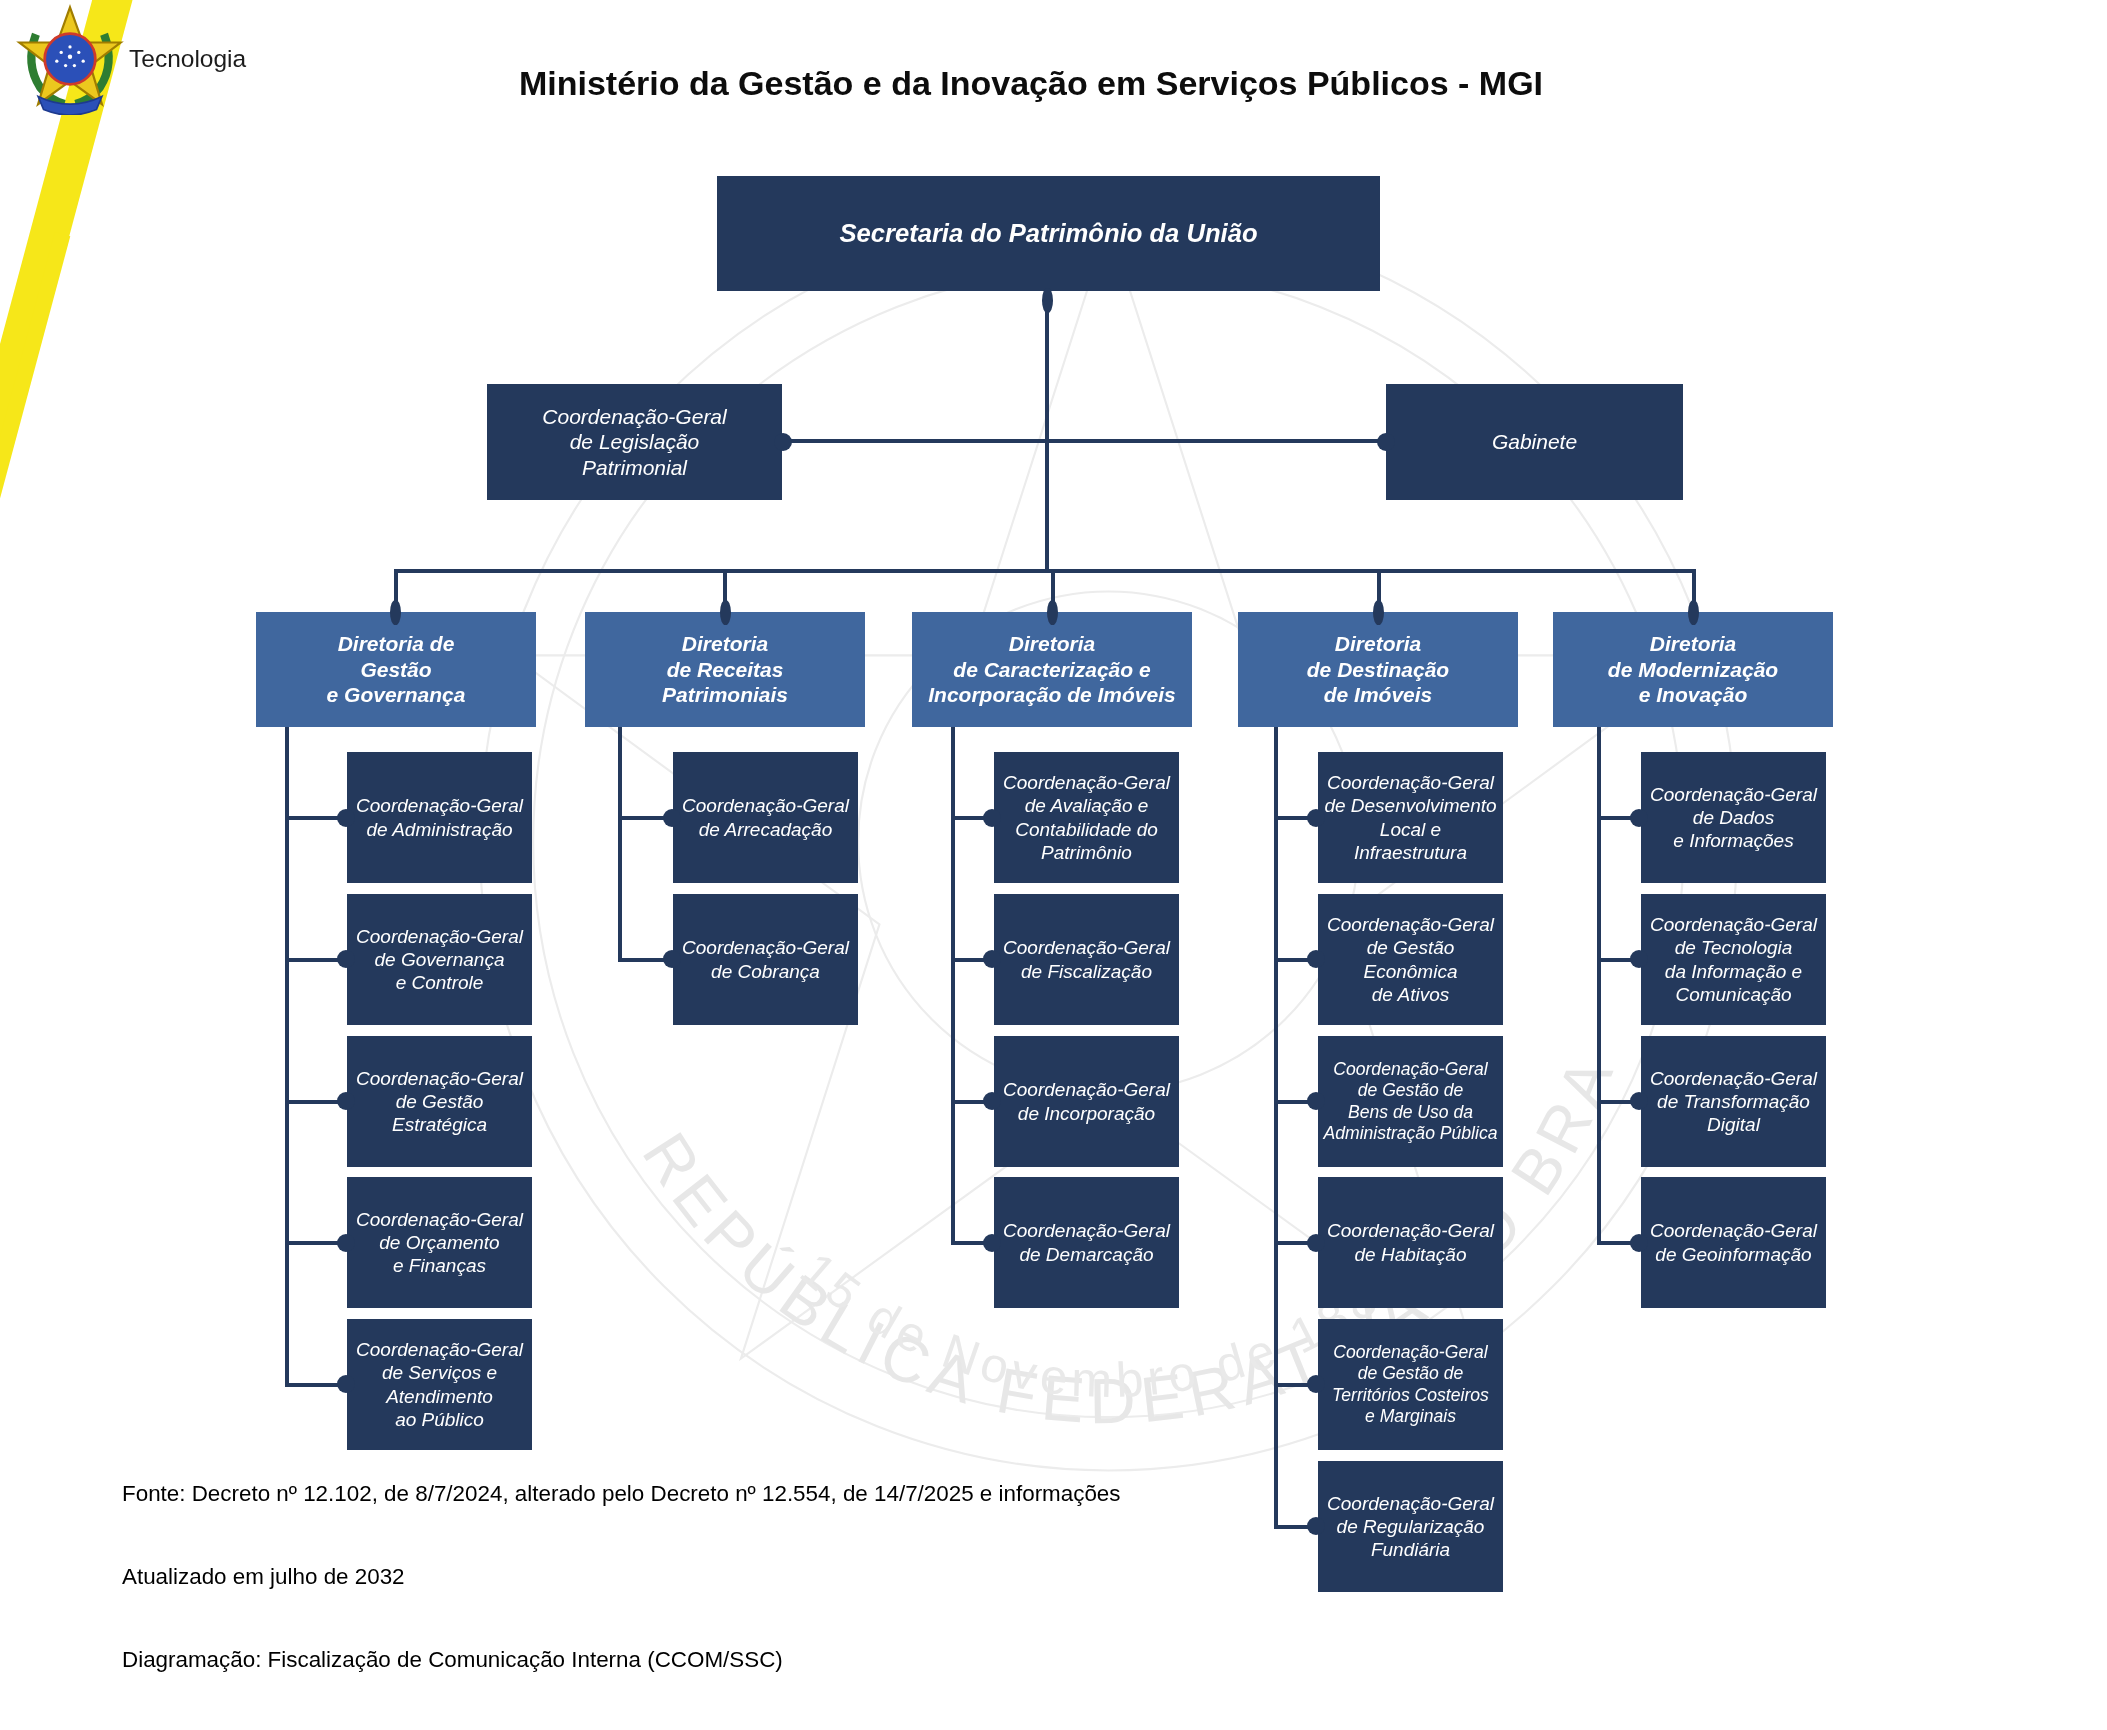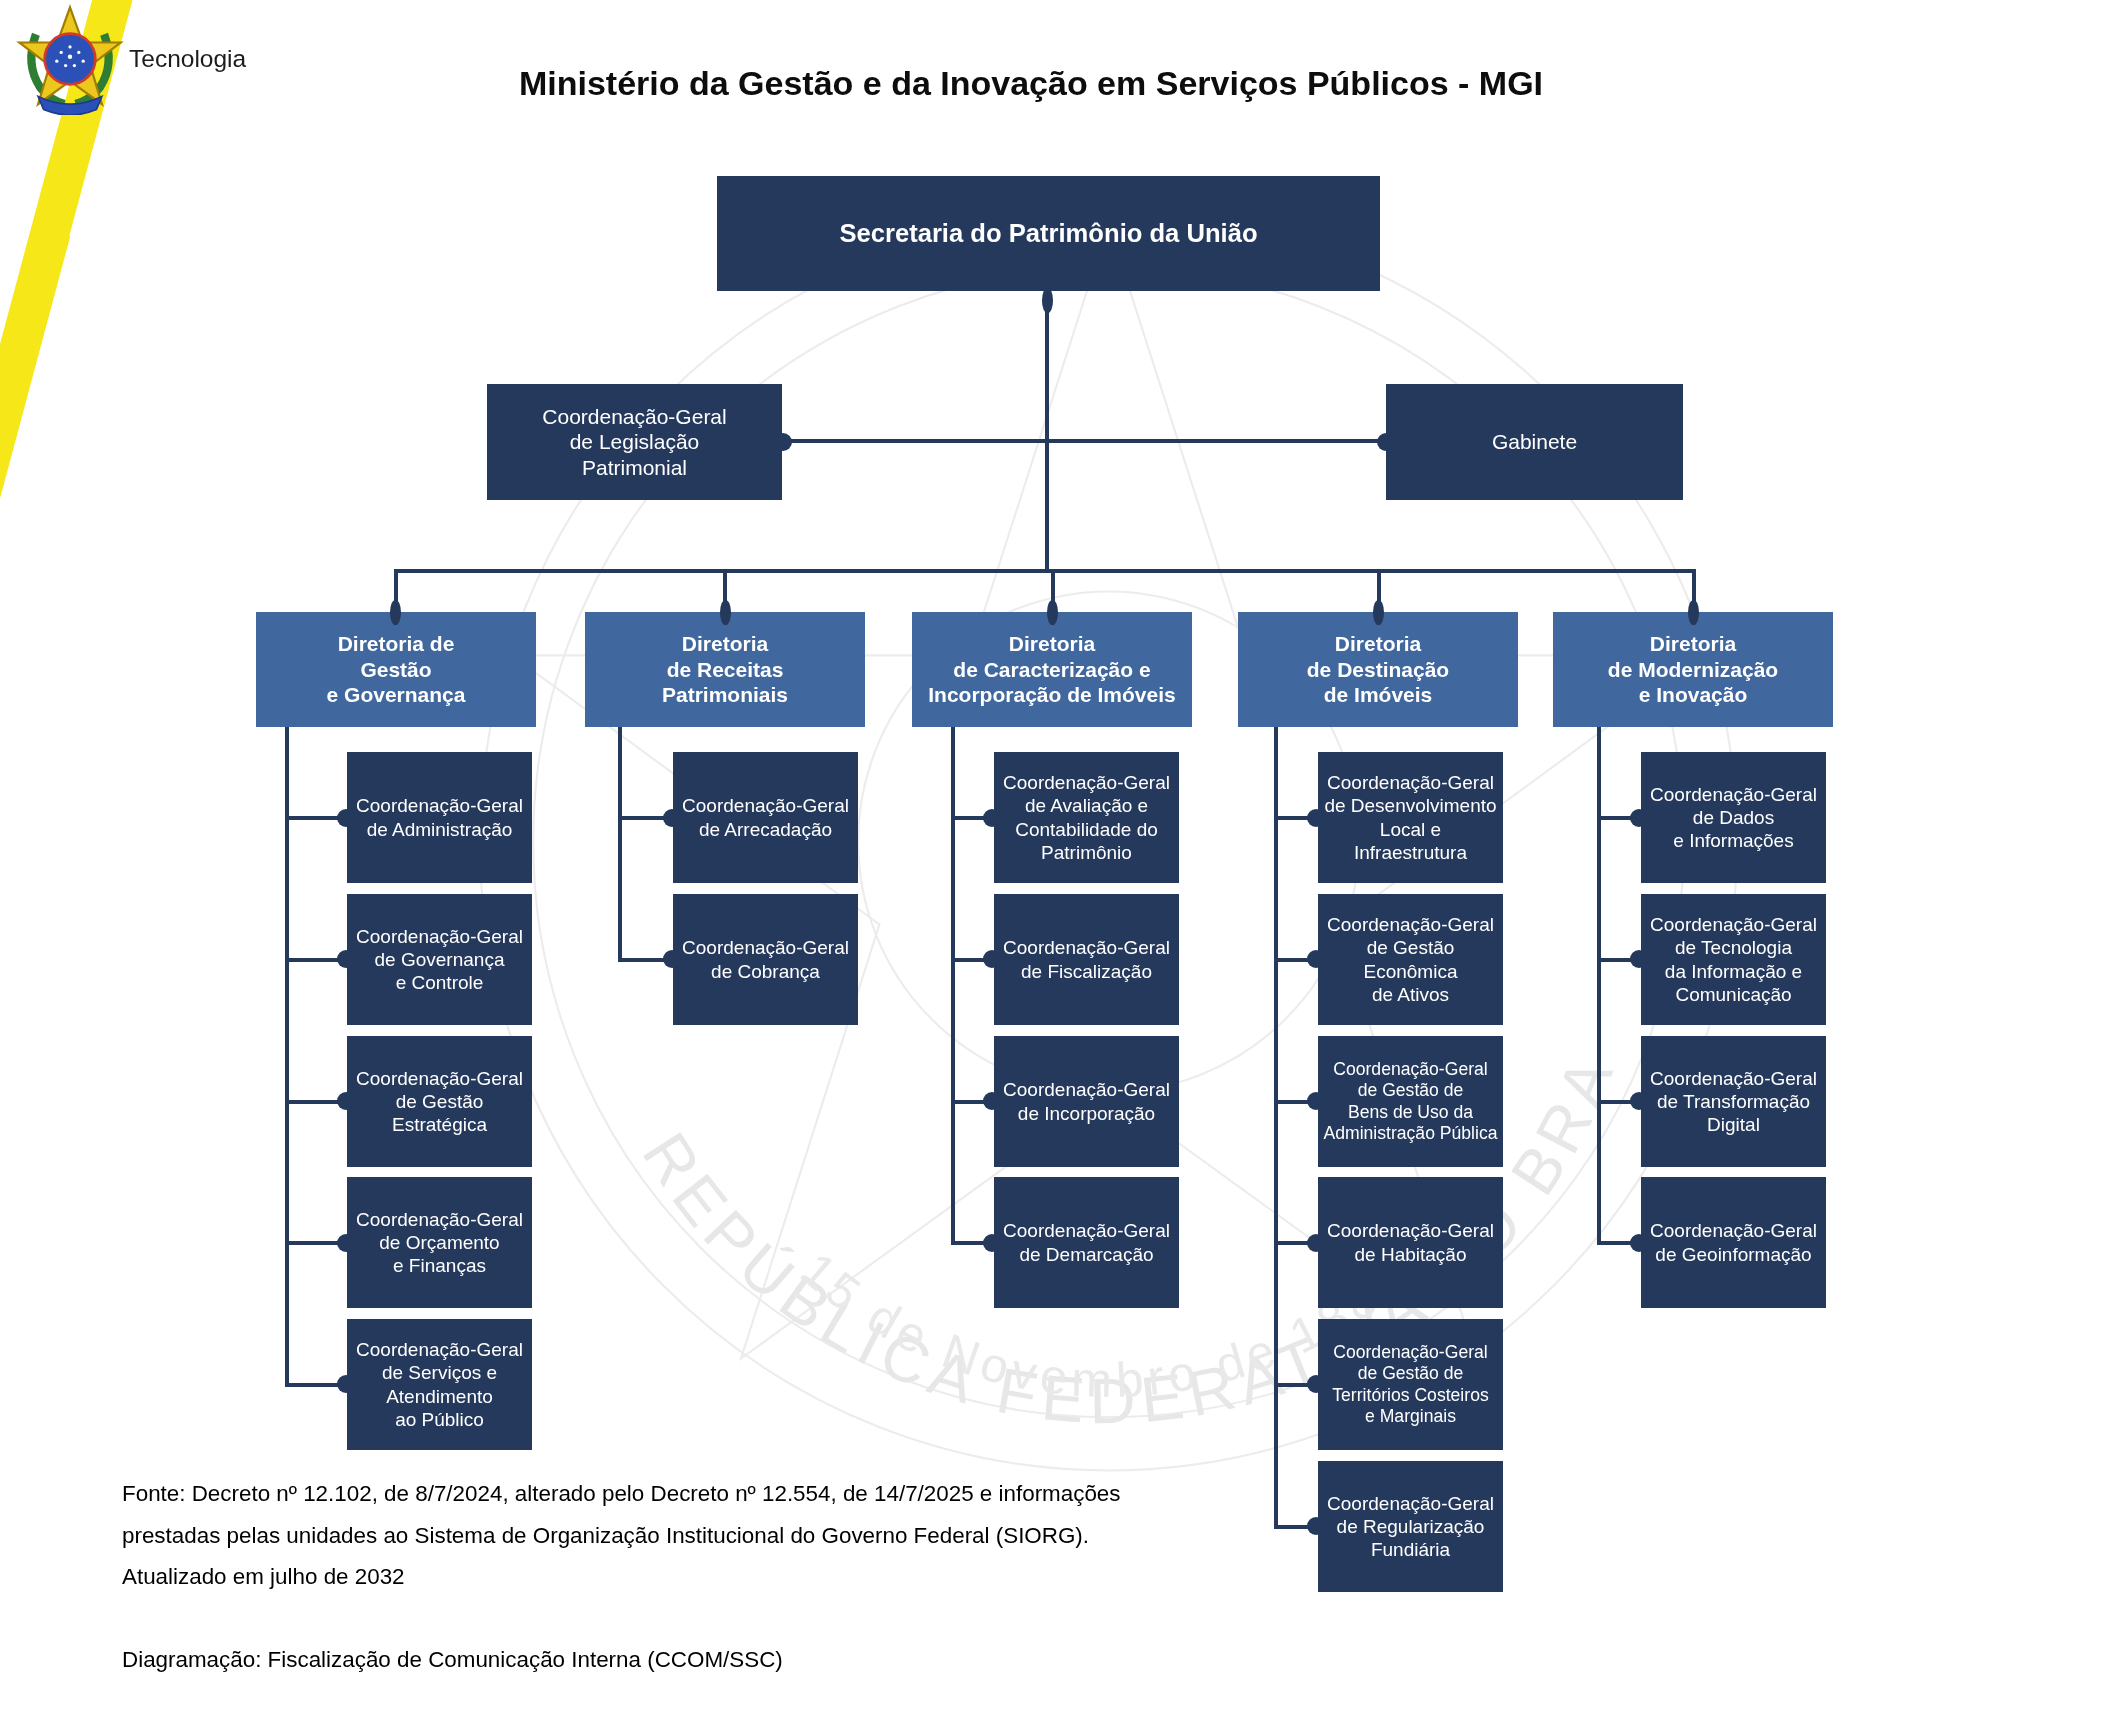--- a/index.html
+++ b/index.html
@@ -8,21 +8,21 @@
   #stage{position:absolute;inset:0;}
   .wm{position:absolute;left:416px;top:96px;z-index:0;}
   .stripe{position:absolute;background:#f6e719;z-index:1;}
   .stripe1{left:43px;top:-75px;width:39px;height:522px;transform:rotate(15deg);}
   .stripe2{left:16px;top:229px;width:16px;height:298px;transform:rotate(15deg);}
   .crest{position:absolute;left:15px;top:3.2px;width:110px;height:112px;z-index:2;}
   .logo-label{position:absolute;left:129px;top:45px;font-size:24.5px;color:#1c1c1c;z-index:2;}
   .page-title{position:absolute;left:373px;top:64px;width:1316px;text-align:center;
               font-size:34px;font-weight:700;color:#0d0d0d;z-index:2;}
   .box{position:absolute;display:flex;align-items:center;justify-content:center;
-       text-align:center;color:#fff;white-space:pre-line;z-index:2;line-height:1.22;}
+       text-align:center;color:#fff;white-space:pre-line;z-index:2;line-height:1.22;font-style:italic;}
   .dark{background:#24395c;}
   .med{background:#40679e;font-weight:700;}
   .root{left:717px;top:176px;width:663px;height:115px;font-size:25.6px;font-weight:700;}
   .staffL{left:487px;top:384px;width:295px;height:116px;font-size:21px;}
   .staffR{left:1386px;top:384px;width:297px;height:116px;font-size:21px;}
   .dir{top:612px;width:280px;height:115px;font-size:21px;}
   .child{width:185px;height:131px;font-size:19px;}
   .small{font-size:17.6px;}
   .ln{position:absolute;background:#24395c;z-index:1;}
   .dot{position:absolute;width:18px;height:18px;border-radius:50%;background:#24395c;z-index:3;}
@@ -228,18 +228,17 @@
 de Tecnologia
 da Informação e
 Comunicação</div>
   <div class="box dark child" style="left:1641px;top:1036px">Coordenação-Geral
 de Transformação
 Digital</div>
   <div class="box dark child" style="left:1641px;top:1177px">Coordenação-Geral
 de Geoinformação</div>
 
   <div class="footer-line" style="top:1481px">Fonte: Decreto nº 12.102, de 8/7/2024, alterado pelo Decreto nº 12.554, de 14/7/2025 e informações</div>
-  <div class="footer-line" style="top:1523px">prestadas pelas unidades ao Sistema de Organização Institucional do Governo Federal (SIORG).</div>
   <div class="footer-line" style="top:1564px">Atualizado em julho de 2032</div>
   <div class="footer-line" style="top:1647px">Diagramação: Fiscalização de Comunicação Interna (CCOM/SSC)</div>
 
 </div>
 
 
 </body></html>

